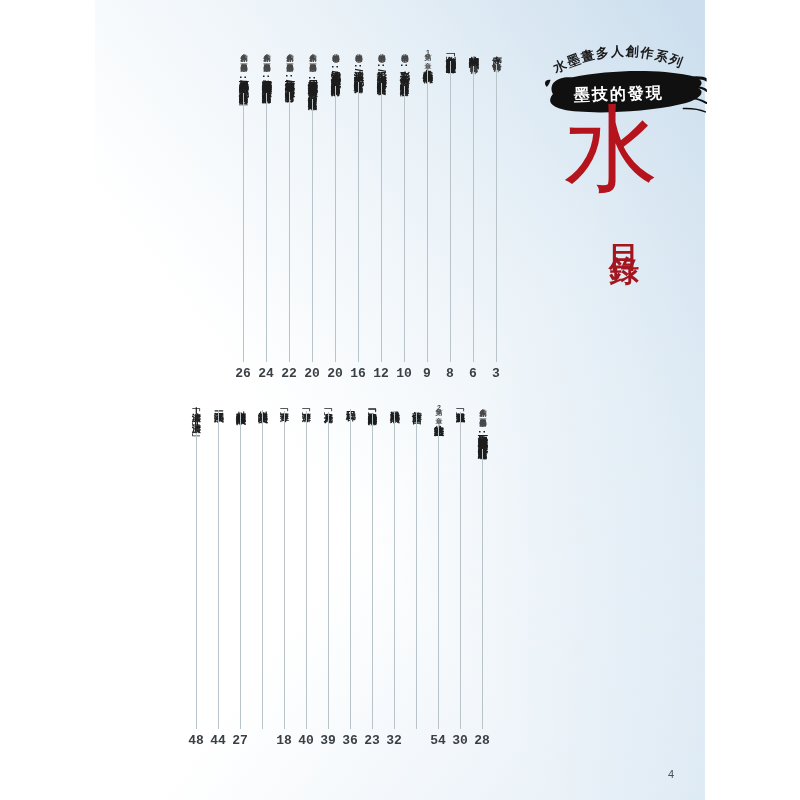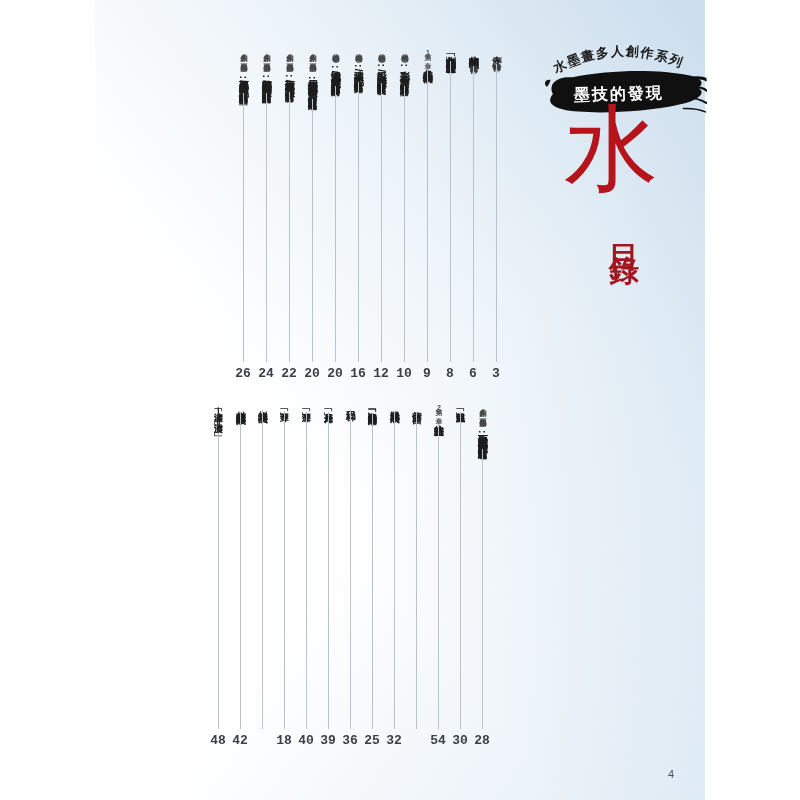--- a/index.html
+++ b/index.html
@@ -168,21 +168,21 @@
           <span class="page"></span>
         </div>
         <div class="toc-entry">
           <div class="entry-text"><span class="title">港口的早晨</span></div>
           <div class="leader"></div>
           <span class="page">32</span>
         </div>
         <div class="toc-entry">
           <div class="entry-text"><span class="works">「湊聚」「能看見燈塔的海濱」</span></div>
           <div class="leader"></div>
-          <span class="page">25</span>
+          <span class="page">23</span>
         </div>
         <div class="toc-entry">
           <div class="entry-text"><span class="title">梯田</span></div>
           <div class="leader"></div>
           <span class="page">36</span>
         </div>
         <div class="toc-entry">
           <div class="entry-text"><span class="works">「扁舟月光」</span></div>
           <div class="leader"></div>
           <span class="page">39</span>
@@ -198,21 +198,26 @@
           <span class="page">18</span>
         </div>
         <div class="toc-entry">
           <div class="entry-text"><span class="title">川浦美咲</span></div>
           <div class="leader"></div>
           <span class="page"></span>
         </div>
         <div class="toc-entry">
           <div class="entry-text"><span class="title">材木座海岸的波浪</span></div>
           <div class="leader"></div>
-          <span class="page">42</span>
+          <span class="page">27</span>
+        </div>
+        <div class="toc-entry">
+          <div class="entry-text"><span class="title">三溪園</span></div>
+          <div class="leader"></div>
+          <span class="page">44</span>
         </div>
         <div class="toc-entry">
           <div class="entry-text"><span class="works">「波濤Ⅰ」「波濤Ⅱ」</span></div>
           <div class="leader"></div>
           <span class="page">48</span>
         </div>
     </div>
 
     <div class="folio">4</div>
   </div>

